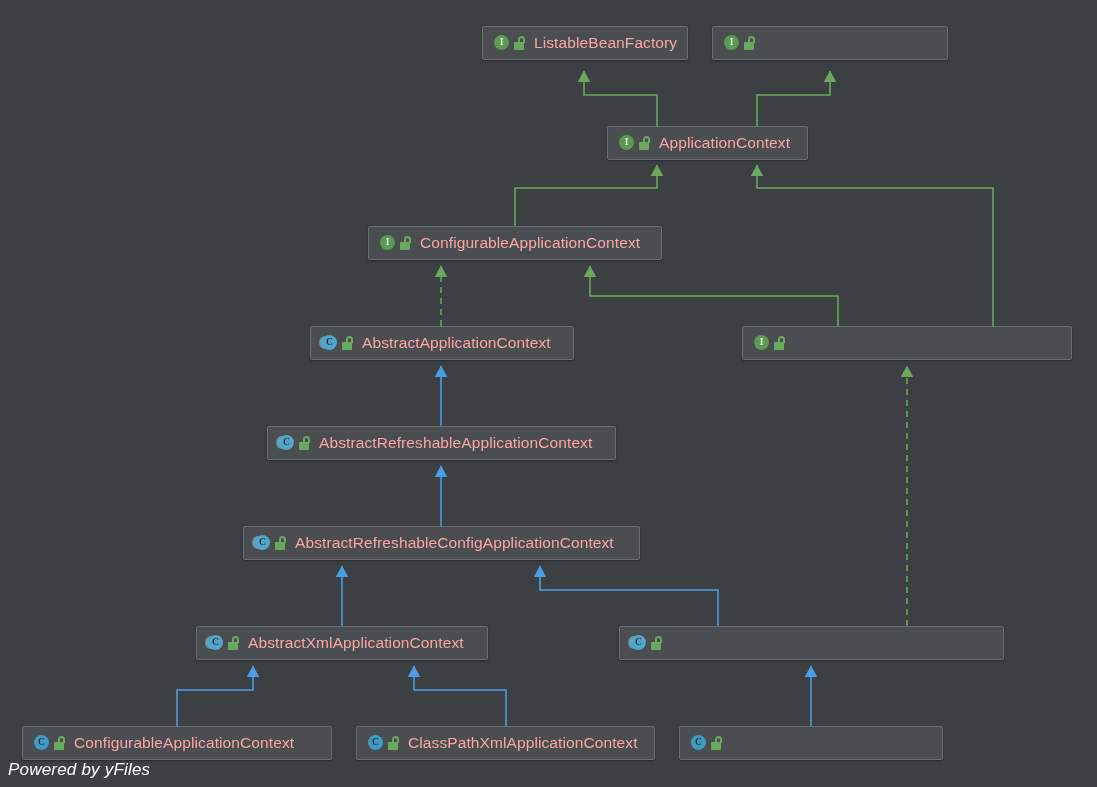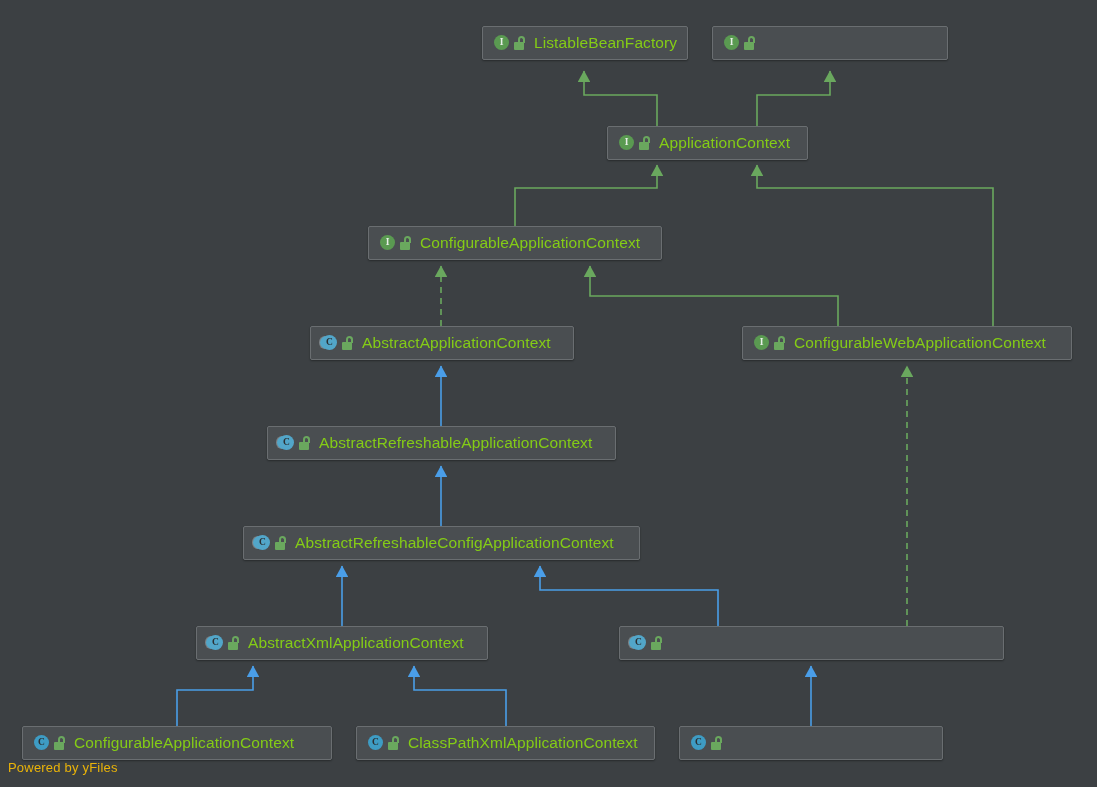--- a/index.html
+++ b/index.html
@@ -32,21 +32,21 @@
     border: 1px solid #6a6e71;
     border-radius: 2px;
     display: flex;
     align-items: center;
     height: 34px;
     padding: 0 14px 0 9px;
     box-shadow: 0 1px 2px rgba(0,0,0,0.35);
     white-space: nowrap;
   }
   .uml-node .node-label {
-    color: #84cc16;
+    color: #fca5a5;
     font-size: 15.5px;
     line-height: 34px;
     letter-spacing: 0.1px;
   }
   
   .type-icon {
     position: relative;
     width: 17px;
     height: 17px;
     margin-right: 5px;
@@ -125,24 +125,25 @@
     width: 10px;
     height: 8px;
     background: #6aa85e;
     border-radius: 1px;
   }
   
   #watermark {
     position: absolute;
     left: 8px;
     top: 760px;
-    font-size: 13px;
-    color: #eab308;
+    font-size: 17px;
+    color: #ffffff;
     letter-spacing: 0.2px;
     user-select: none;
+    font-style: italic;
   }
 </style>
 </head>
 <body>
 
 <div id="diagram-canvas">
 
   <svg id="edge-layer" width="1097" height="787" viewBox="0 0 1097 787">
     <defs>
       <marker id="arrow-green" viewBox="0 0 12 12" refX="10.5" refY="6" markerWidth="8" markerHeight="8" orient="auto-start-reverse">
@@ -246,21 +247,20 @@
 
   <div class="uml-node" style="left:742px; top:326px; width:330px;">
     <span class="type-icon iface">
         <span class="disc"></span>
         <span class="glyph">I</span>
       </span>
     <span class="lock-icon">
         <span class="shackle"></span>
         <span class="body"></span>
       </span>
-    <span class="node-label">ConfigurableWebApplicationContext</span>
   </div>
 
   <div class="uml-node" style="left:267px; top:426px; width:349px;">
     <span class="type-icon abs">
         <span class="disc"></span>
         <span class="glyph">C</span>
       </span>
     <span class="lock-icon">
         <span class="shackle"></span>
         <span class="body"></span>

